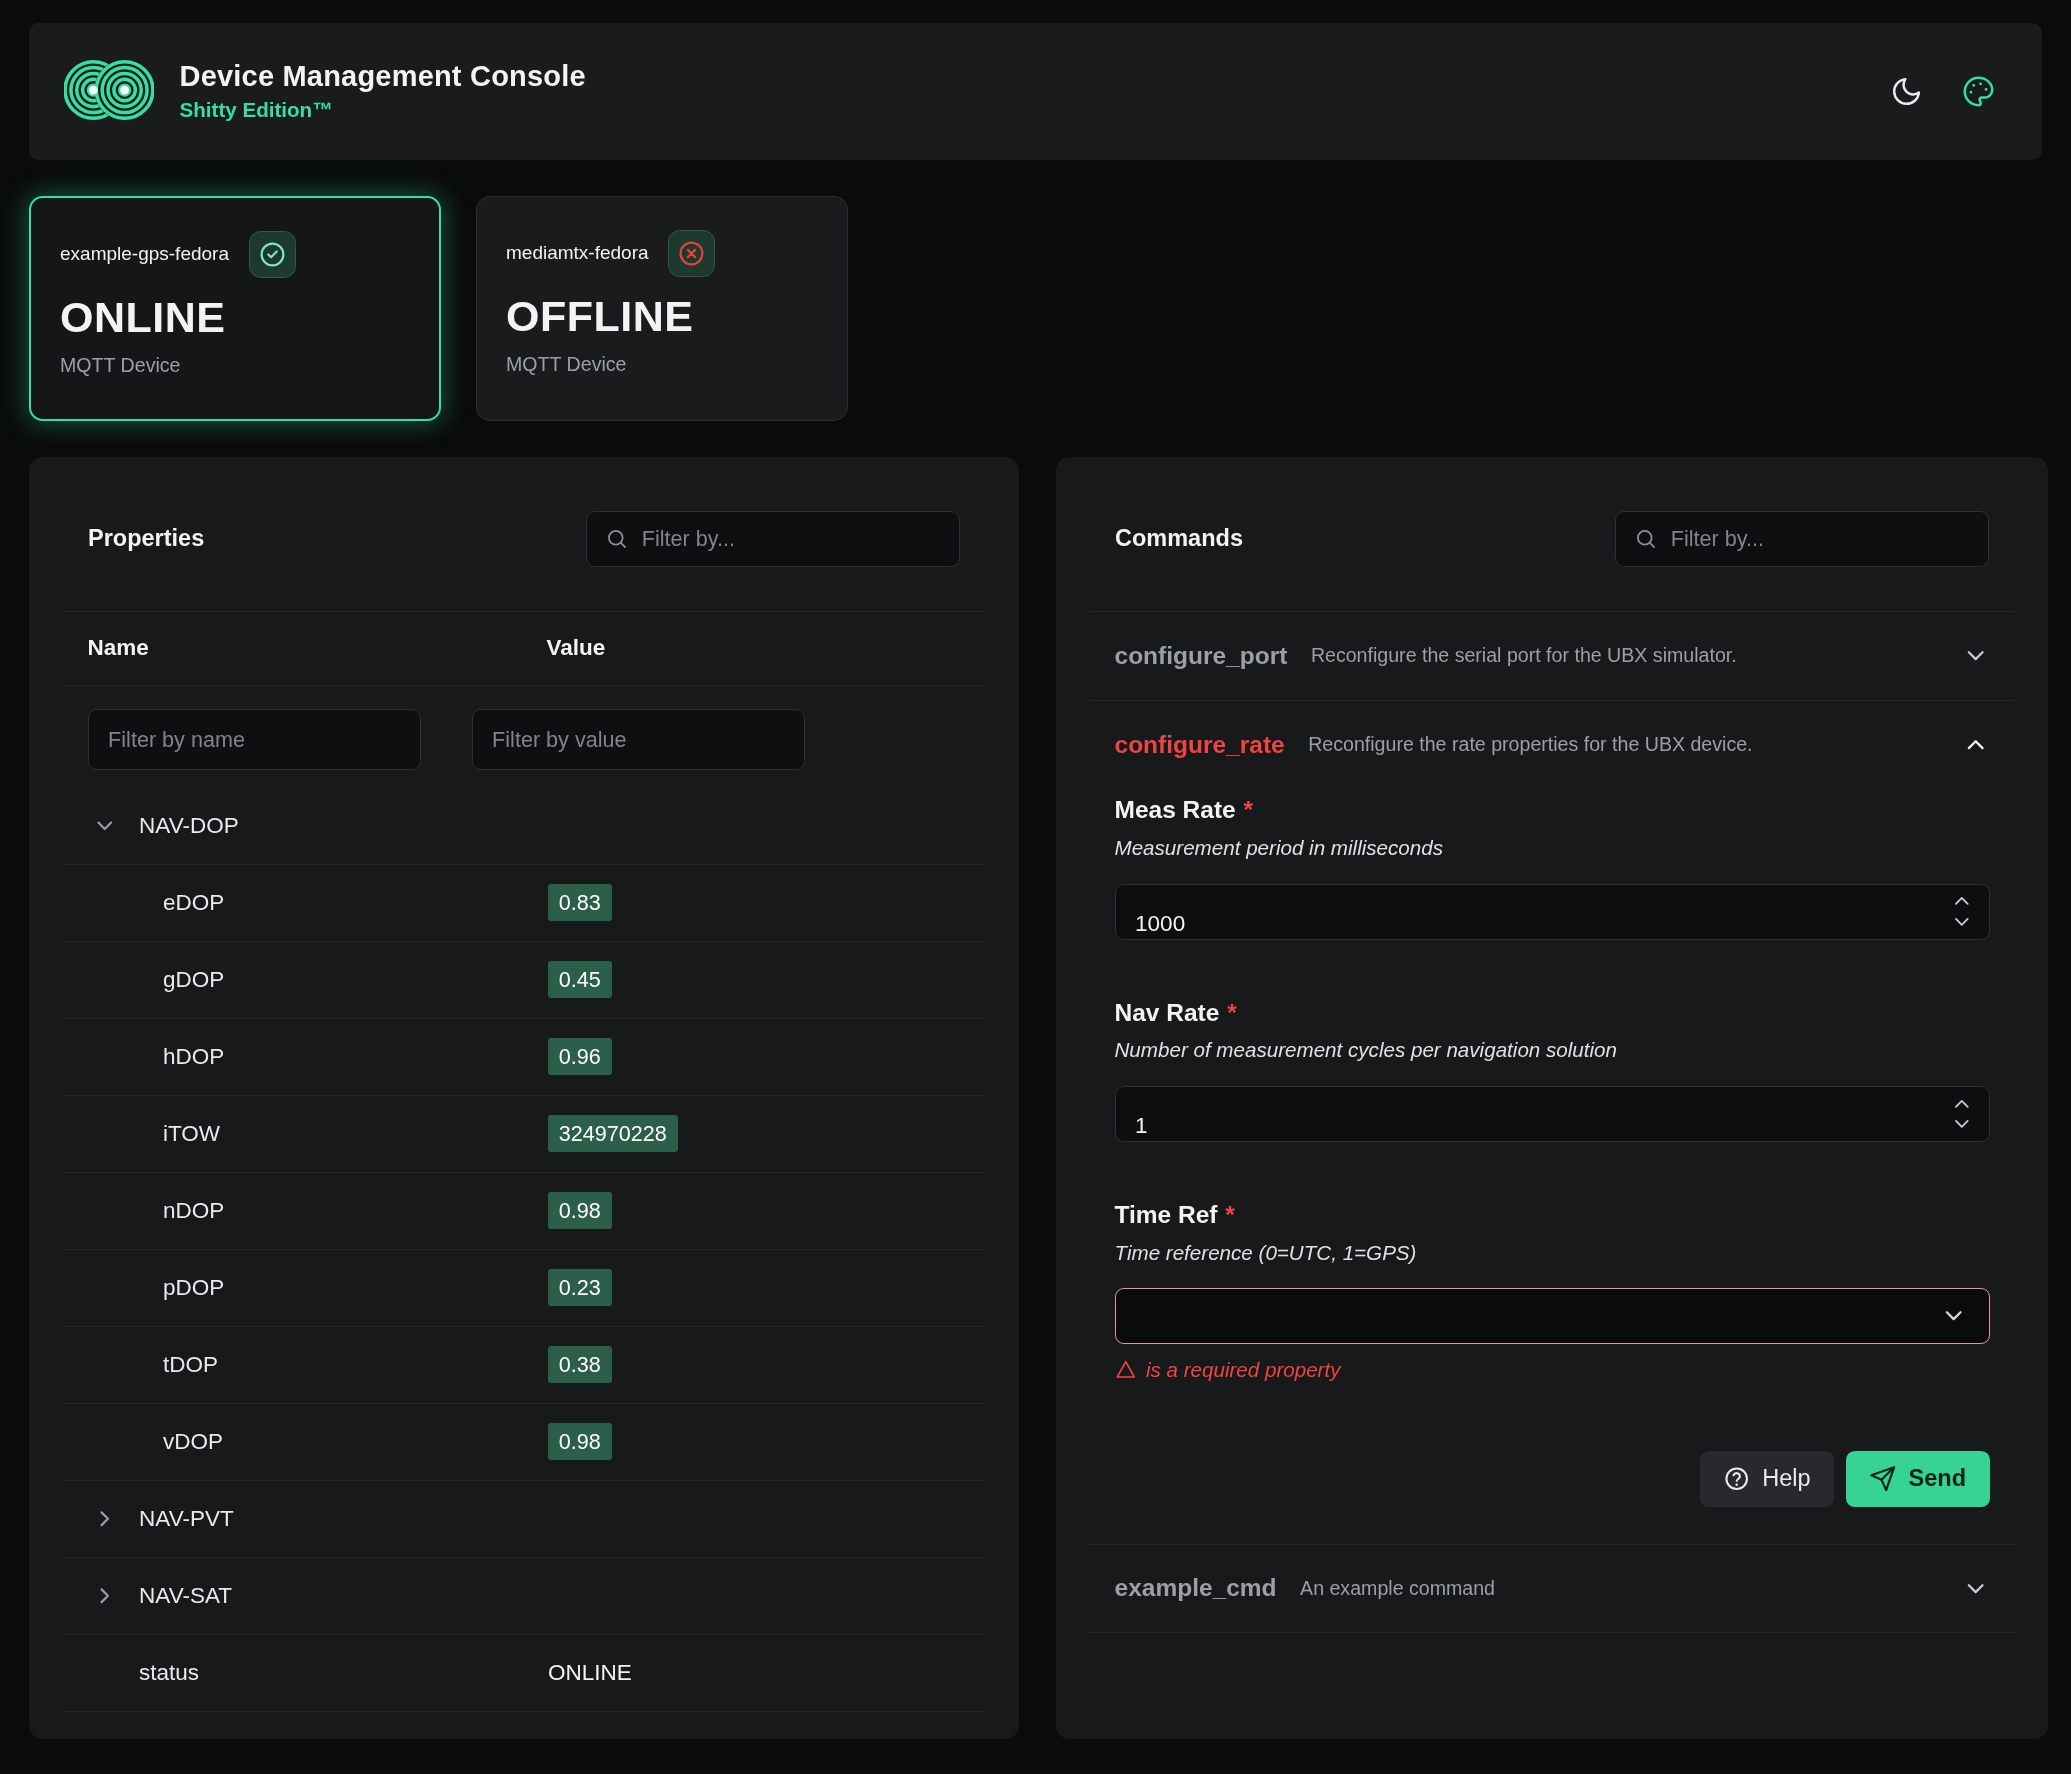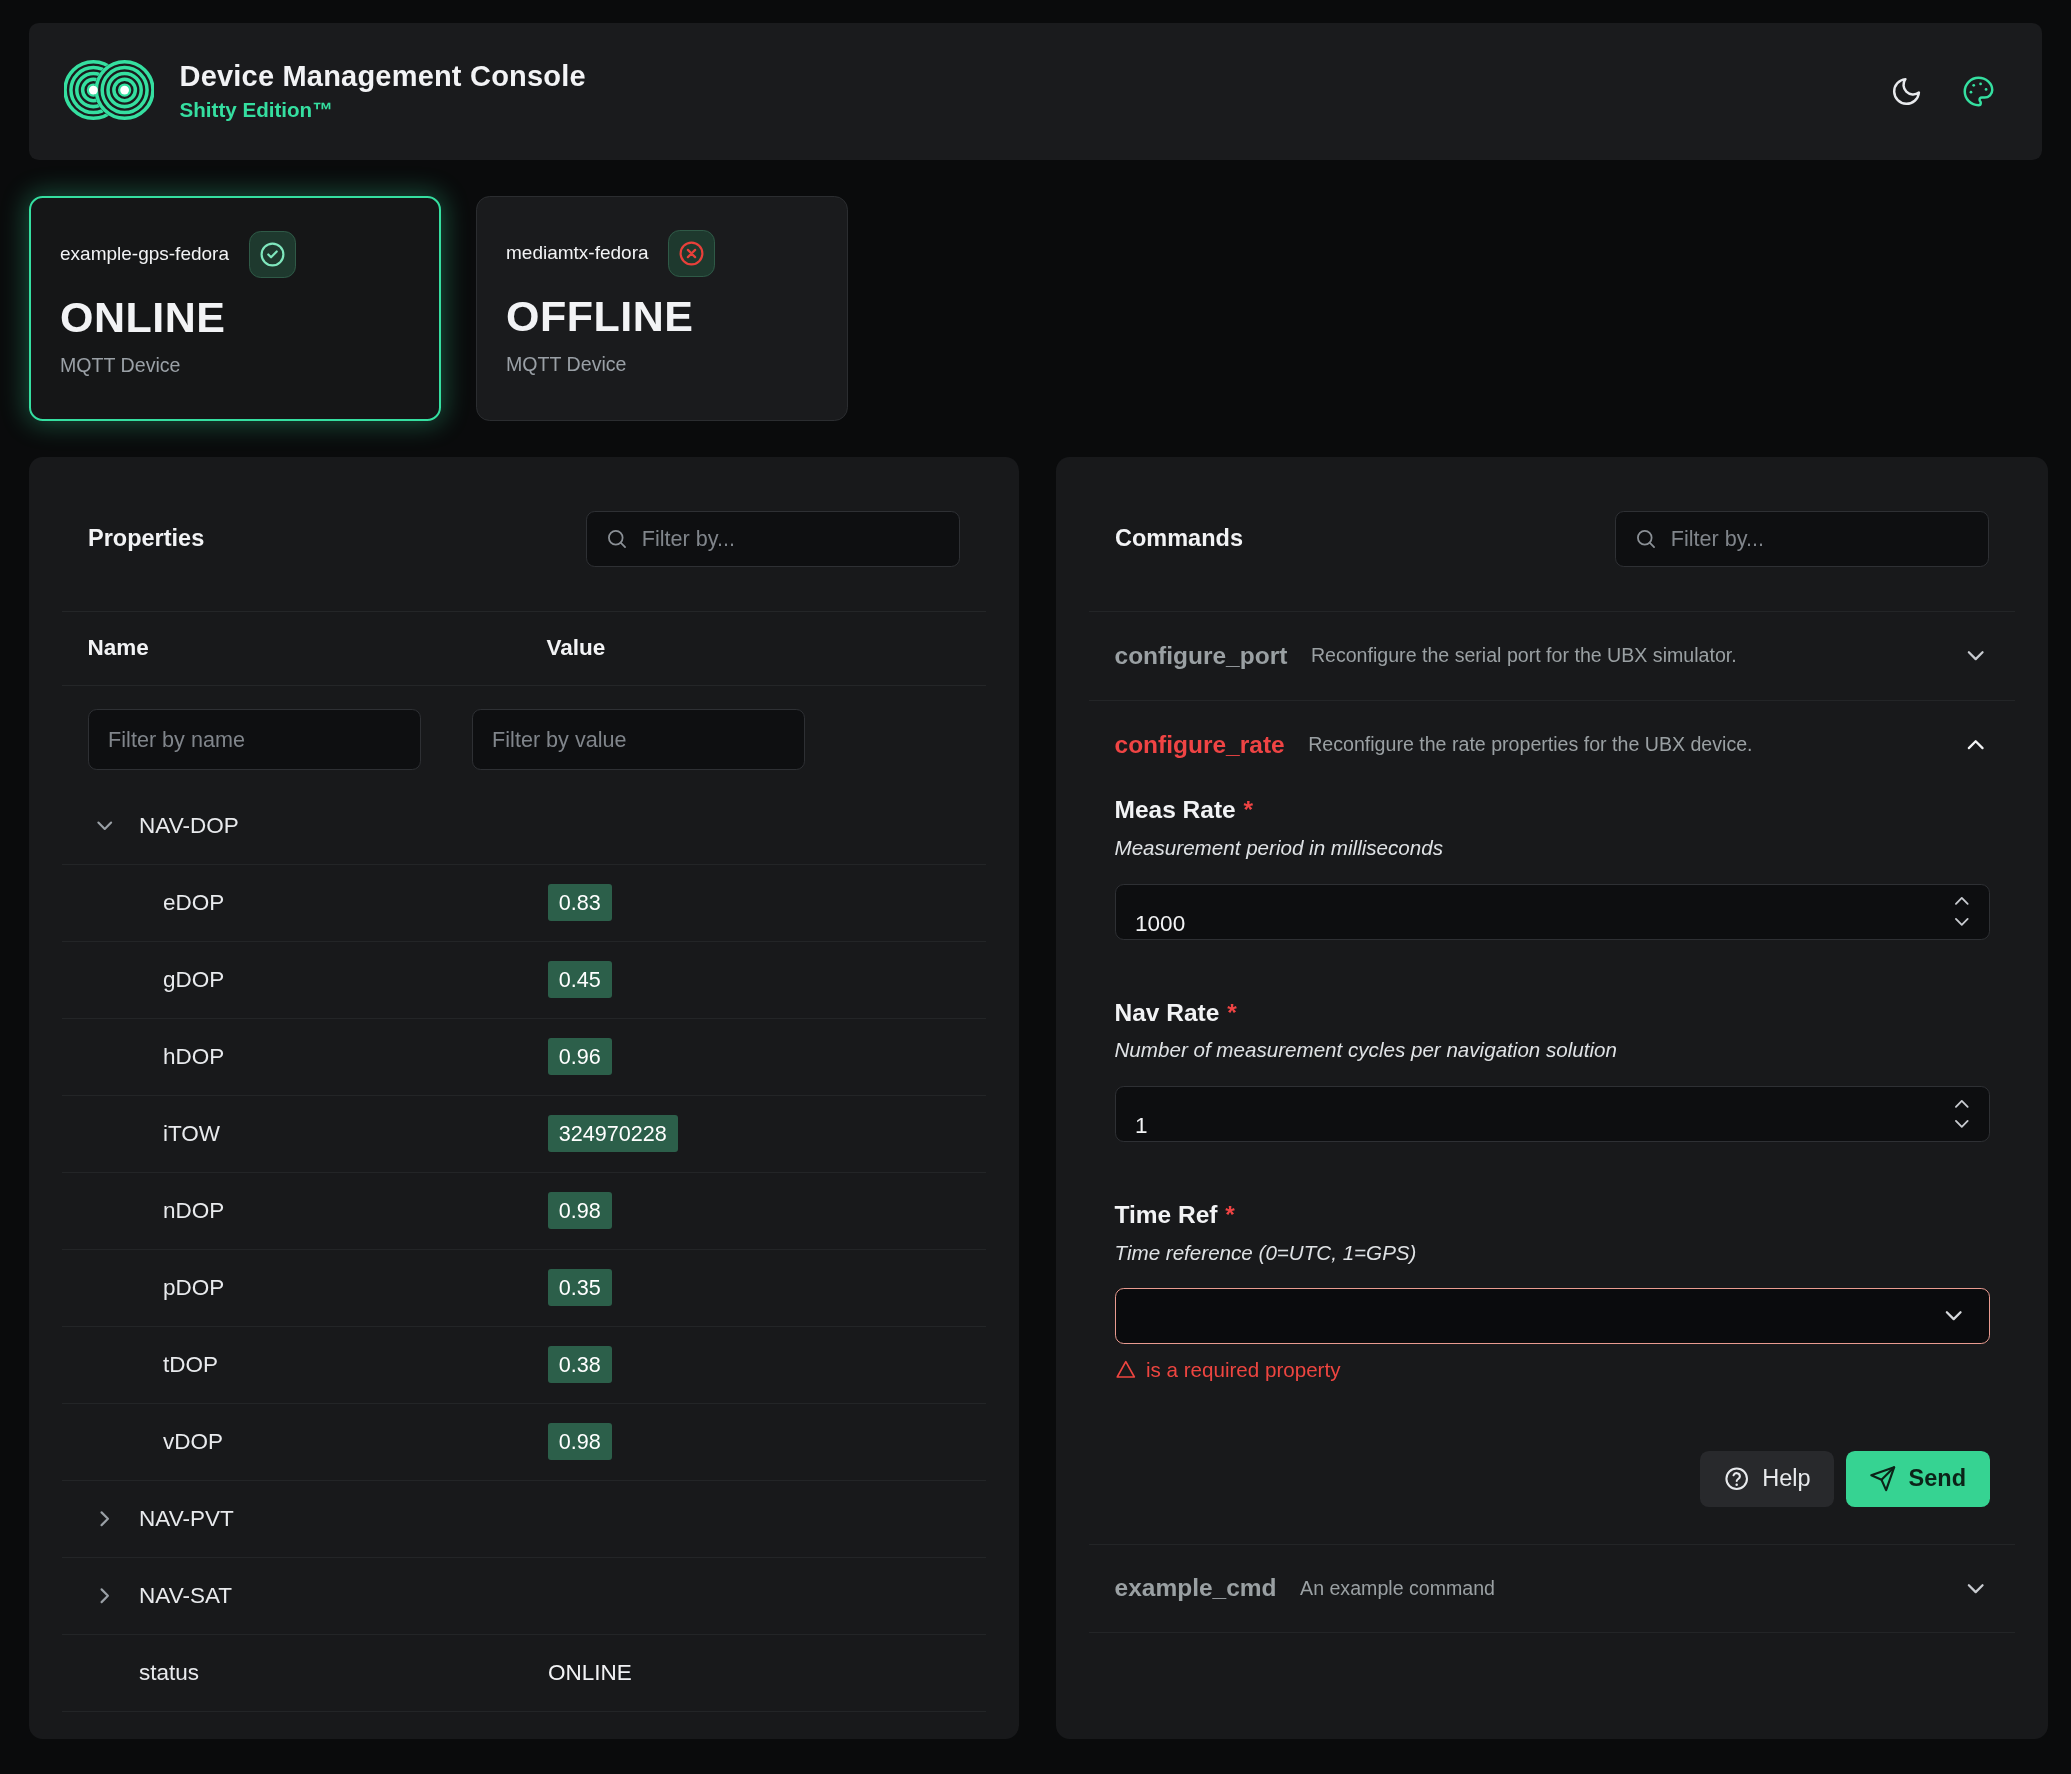--- a/index.html
+++ b/index.html
@@ -85,21 +85,21 @@
   .num-input { margin-top:23.5px; height:56px; background:#0d0e10; border:1px solid #2e3034;
     border-radius:8.8px; display:flex; align-items:center; padding:0 17.6px 0 0; }
   .num-input input { background:transparent; border:none; outline:none; color:#f2f3f5;
     font-size:22.5px; padding-left:19.6px; width:100%; font-family:"Liberation Sans", sans-serif;margin-top:24px; }
   .spinners { margin-left:auto; display:flex; flex-direction:column; gap:8.8px; }
   .spinners svg { cursor:pointer; display:block; }
   .select-input { margin-top:23.5px; height:56px; background:#0a0b0d; border:1px solid #e99b90;
     border-radius:8.8px; display:flex; align-items:center; padding:0 21.6px; cursor:pointer; }
   .select-chevron { margin-left:auto; }
   .error-line { display:flex; align-items:center; gap:9.8px; margin-top:13.7px;
-    color:#ee4540; font-size:20.6px; }
+    color:#ee4540; font-size:20.6px; font-style:italic; }
   .btn-row { display:flex; justify-content:flex-end; gap:11.8px; margin-top:69px; }
   .btn { height:56px; border-radius:8.8px; display:flex; align-items:center; gap:11.8px;
     padding:0 23.5px; font-size:23.5px; cursor:pointer; border:none;
     font-family:"Liberation Sans", sans-serif; }
   .btn-help { background:#28292c; color:#e8eaed; }
   .btn-send { background:#36d392; color:#0c2318; font-weight:600; }
 </style>
 </head>
 <body>
 
@@ -235,21 +235,21 @@
       <div class="prow child">
         <div class="prow-name">
             <span>nDOP</span>
           </div>
         <span class="vbadge">0.98</span>
       </div>
       <div class="prow child">
         <div class="prow-name">
             <span>pDOP</span>
           </div>
-        <span class="vbadge">0.35</span>
+        <span class="vbadge">0.23</span>
       </div>
       <div class="prow child">
         <div class="prow-name">
             <span>tDOP</span>
           </div>
         <span class="vbadge">0.38</span>
       </div>
       <div class="prow child">
         <div class="prow-name">
             <span>vDOP</span>

